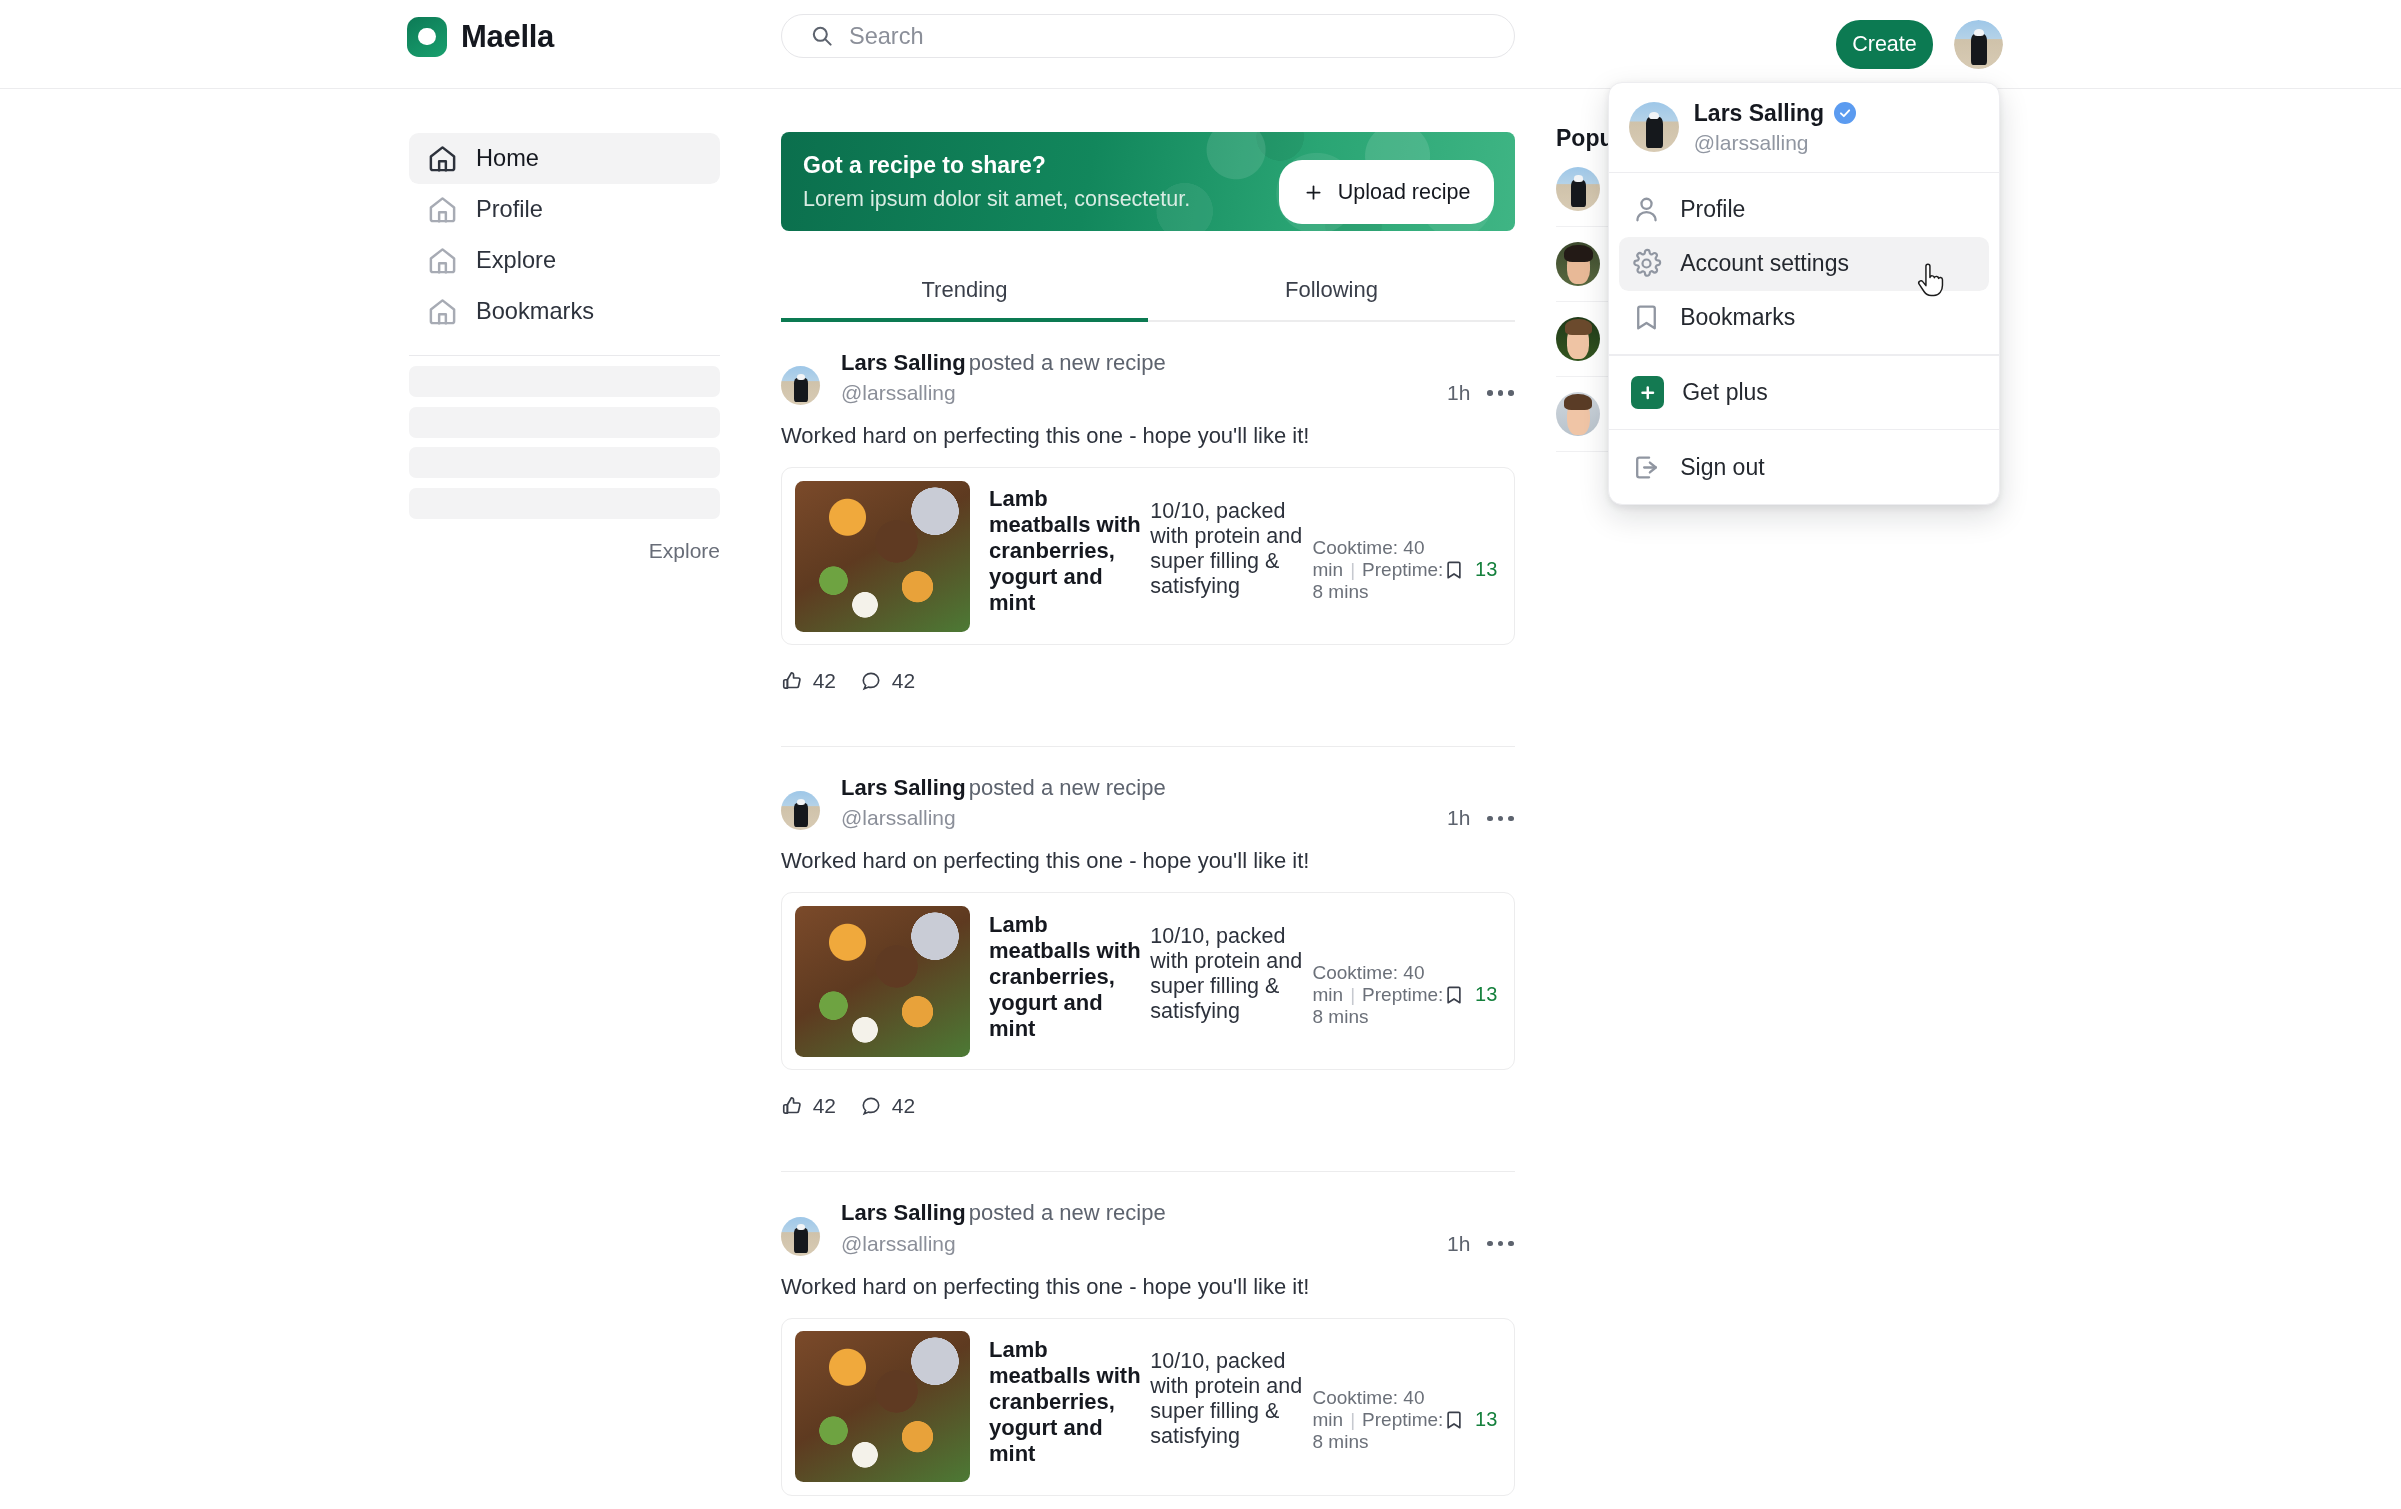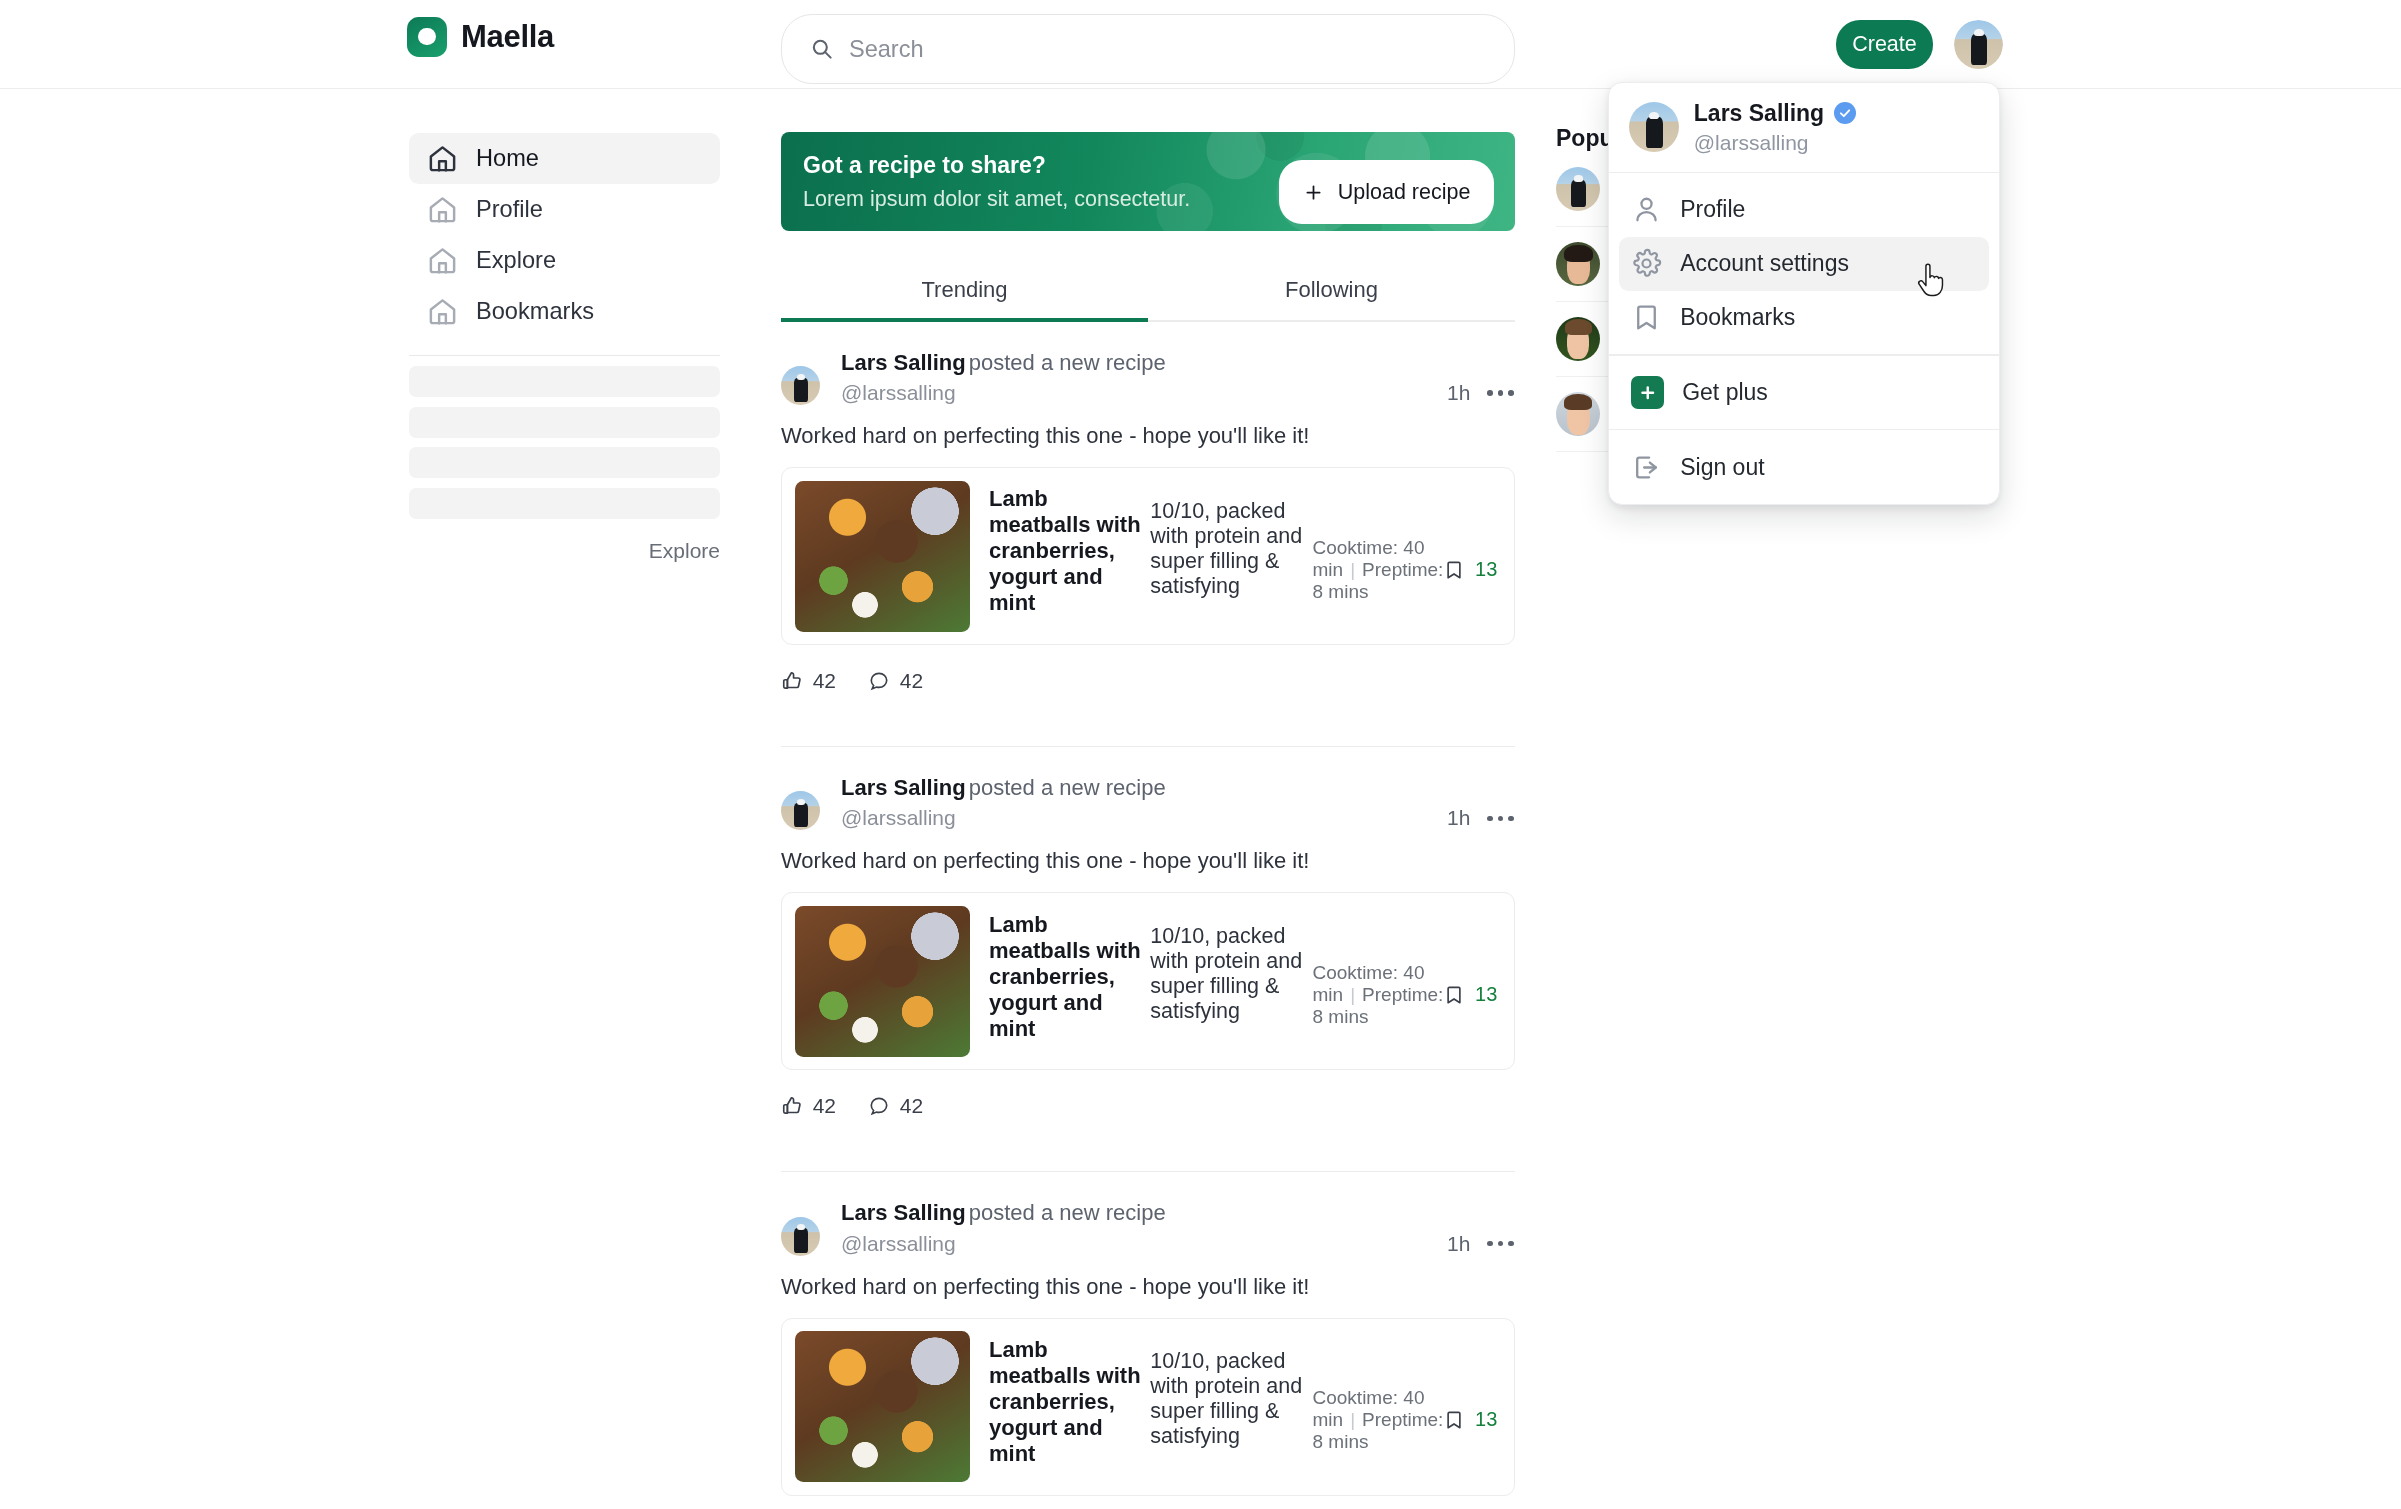--- a/index.html
+++ b/index.html
@@ -29,21 +29,21 @@
     display: flex; align-items: center; justify-content: center;
   }
   .brand-logo i {
     display: block; width: 17.4px; height: 17.4px;
     border-radius: 50%; background: #fff;
   }
   .brand-name { font-size: 31px; font-weight: 700; letter-spacing: -0.3px; color: #15181f; }
 
   .searchbar {
     position: absolute; left: 781px; top: 14px;
-    width: 734px; height: 70px;
+    width: 734px; height: 44px;
     border: 1.4px solid #e6e6e9; border-radius: 31px;
     background: #fff;
     display: flex; align-items: center; gap: 15.3px;
     padding: 0 28px;
   }
   .searchbar .ph { font-size: 23.6px; color: #8b8f99; }
 
   .create-btn {
     position: absolute; left: 1836px; top: 20px;
     width: 97px; height: 49px; border-radius: 24px;
@@ -165,21 +165,21 @@
   }
   .recipe-body { flex: 1; display: flex; justify-content: center; padding: 5.6px 4.2px 0 4.2px; }
   .recipe-title { font-size: 22px; font-weight: 700; color: #15181f; }
   .recipe-sub { font-size: 21.5px; color: #2d323c; margin-top: 12.5px; }
   .recipe-foot { display: flex; align-items: center; margin-top: 21px; }
   .recipe-times { font-size: 19px; color: #6b7079; }
   .recipe-times .sep { color: #c6c9cf; margin: 0 7px; }
   .bm { margin-left: auto; display: flex; align-items: center; gap: 9.7px; cursor: pointer; }
   .bm span { font-size: 20px; color: #15803d; }
 
-  .post-actions { display: flex; align-items: center; gap: 32px; margin-top: 23.6px; padding-bottom: 25px; }
+  .post-actions { display: flex; align-items: center; gap: 24px; margin-top: 23.6px; padding-bottom: 25px; }
   .pa { display: flex; align-items: center; gap: 9.7px; cursor: pointer; }
   .pa span { font-size: 21px; color: #3a3f4a; }
 
   
   .right-col { position: absolute; left: 1556px; top: 125px; width: 292px; }
   .rc-title { font-size: 23px; font-weight: 700; color: #15181f; }
   .rc-item { display: flex; align-items: center; height: 75px; border-bottom: 1.4px solid #f0f0f2; }
   .rc-item .av { width: 44px; height: 44px; flex: 0 0 44px; }
 
   

